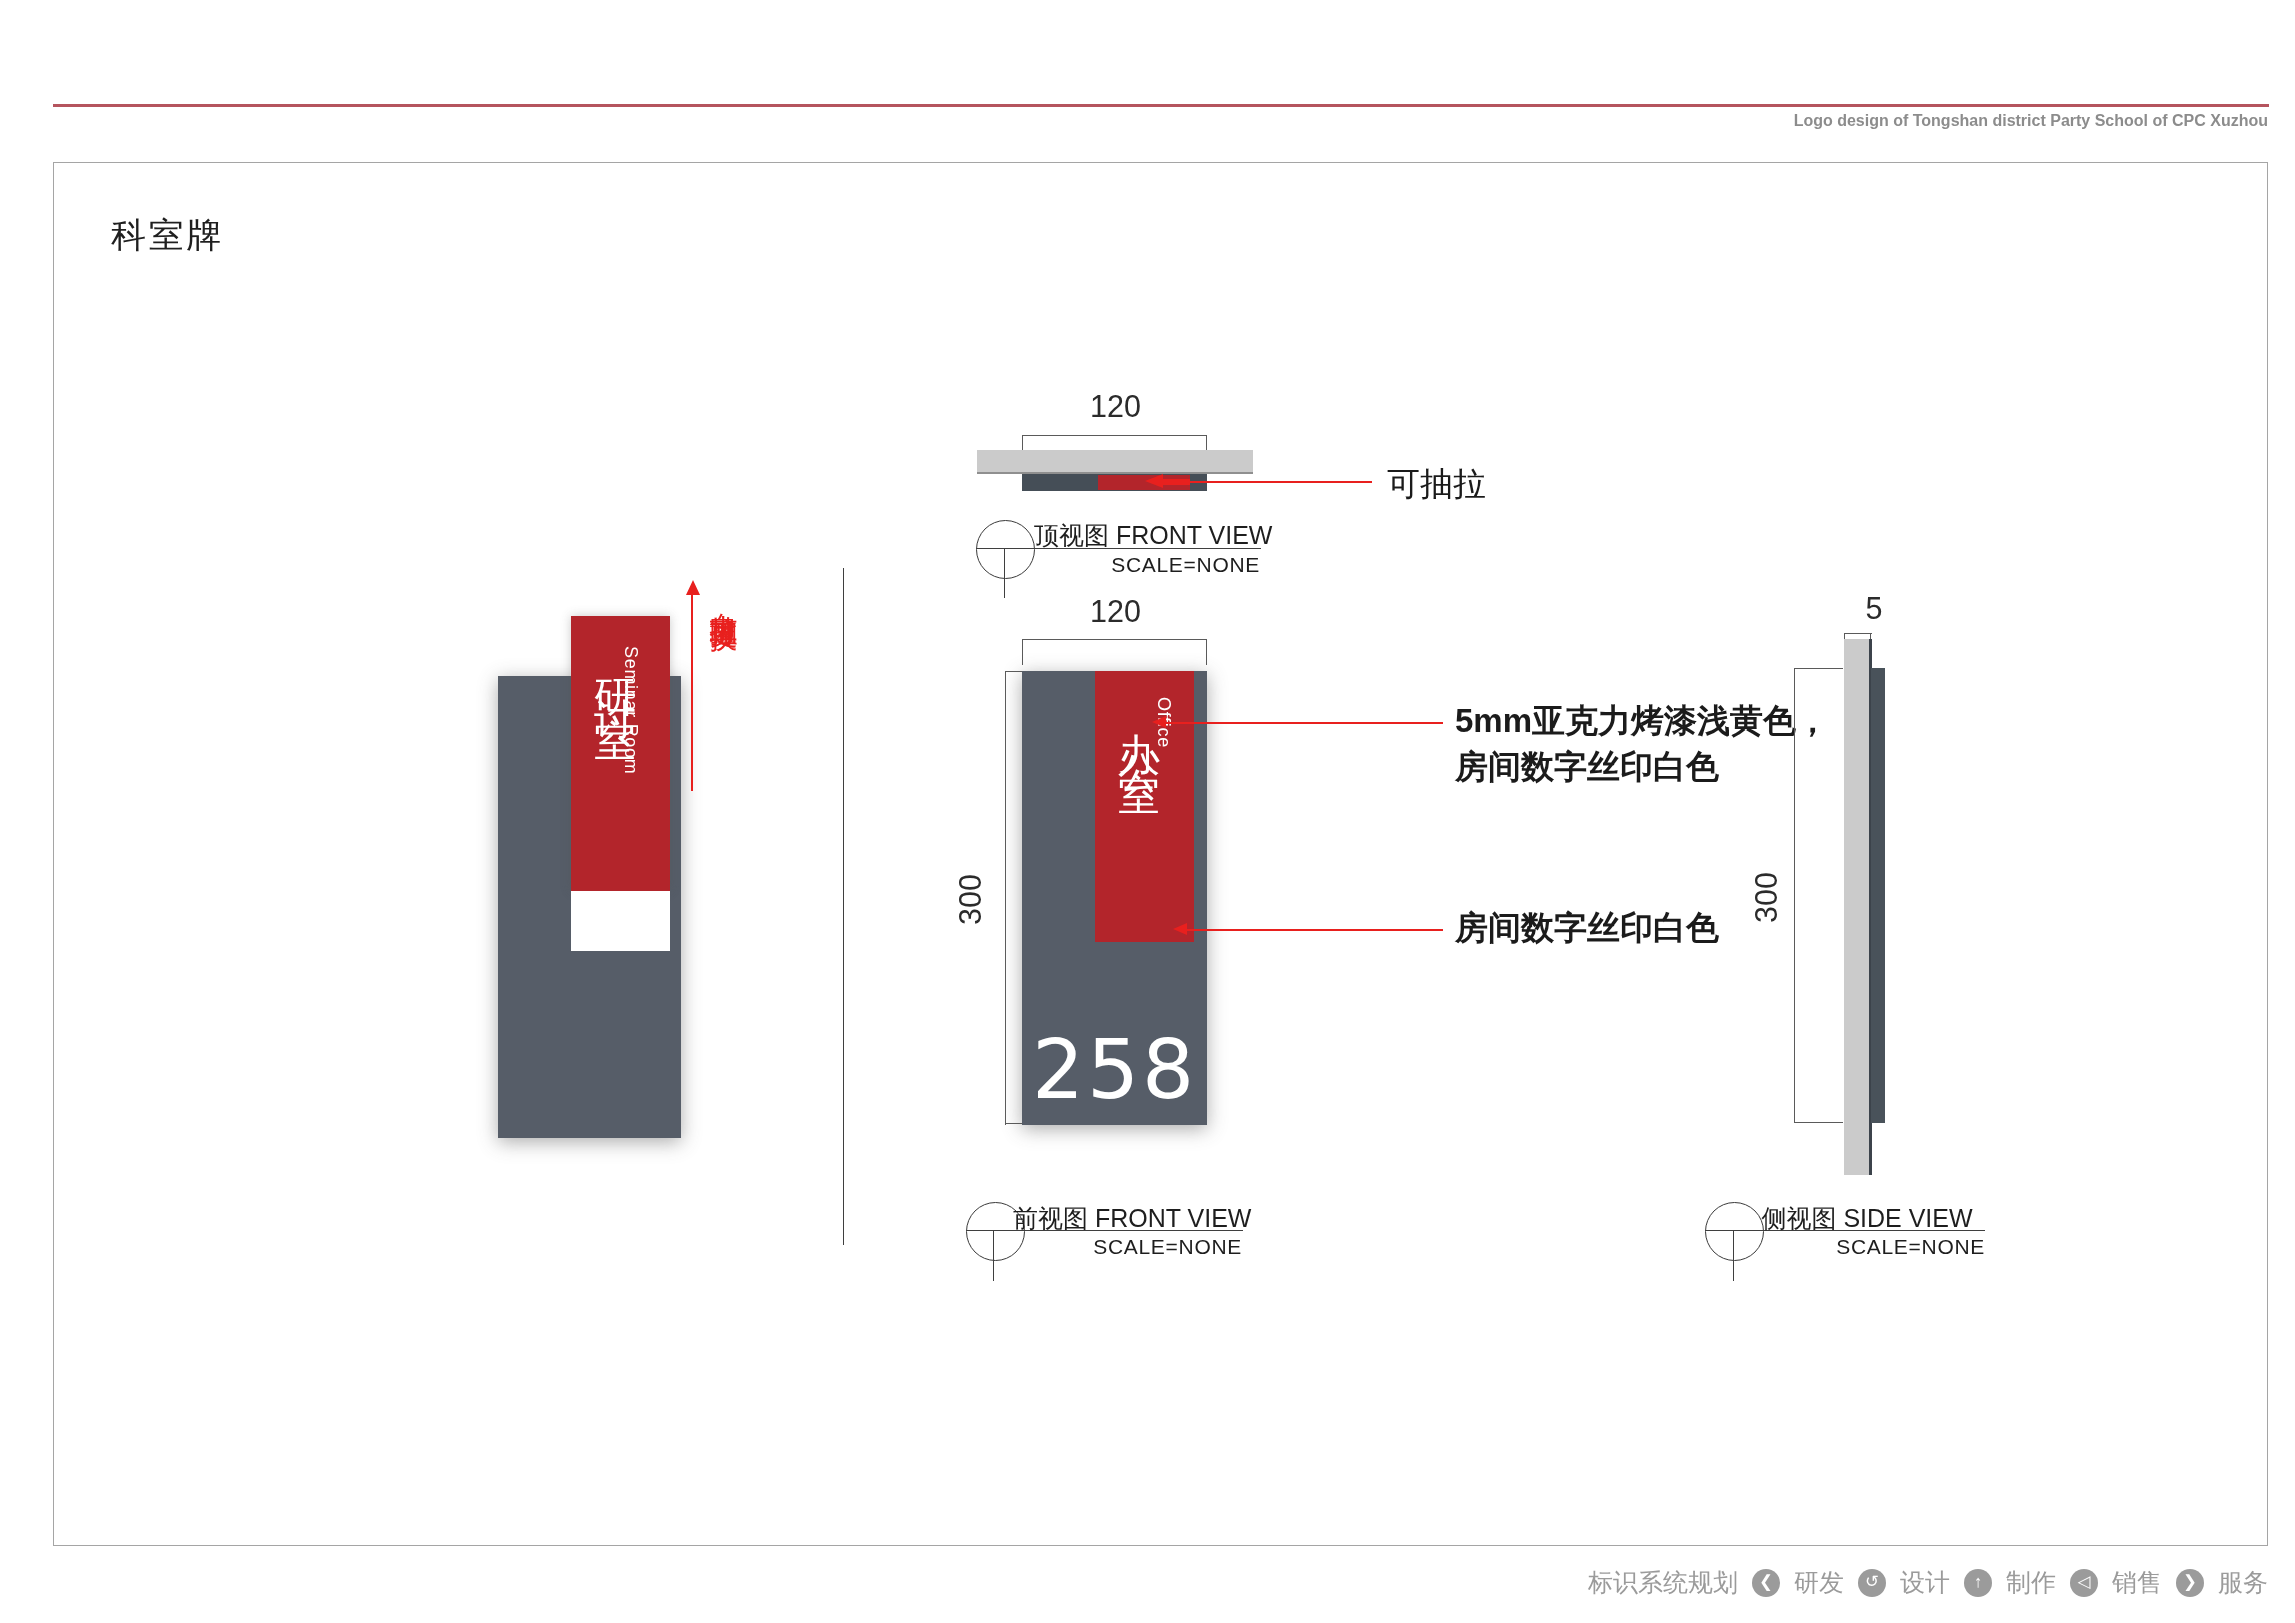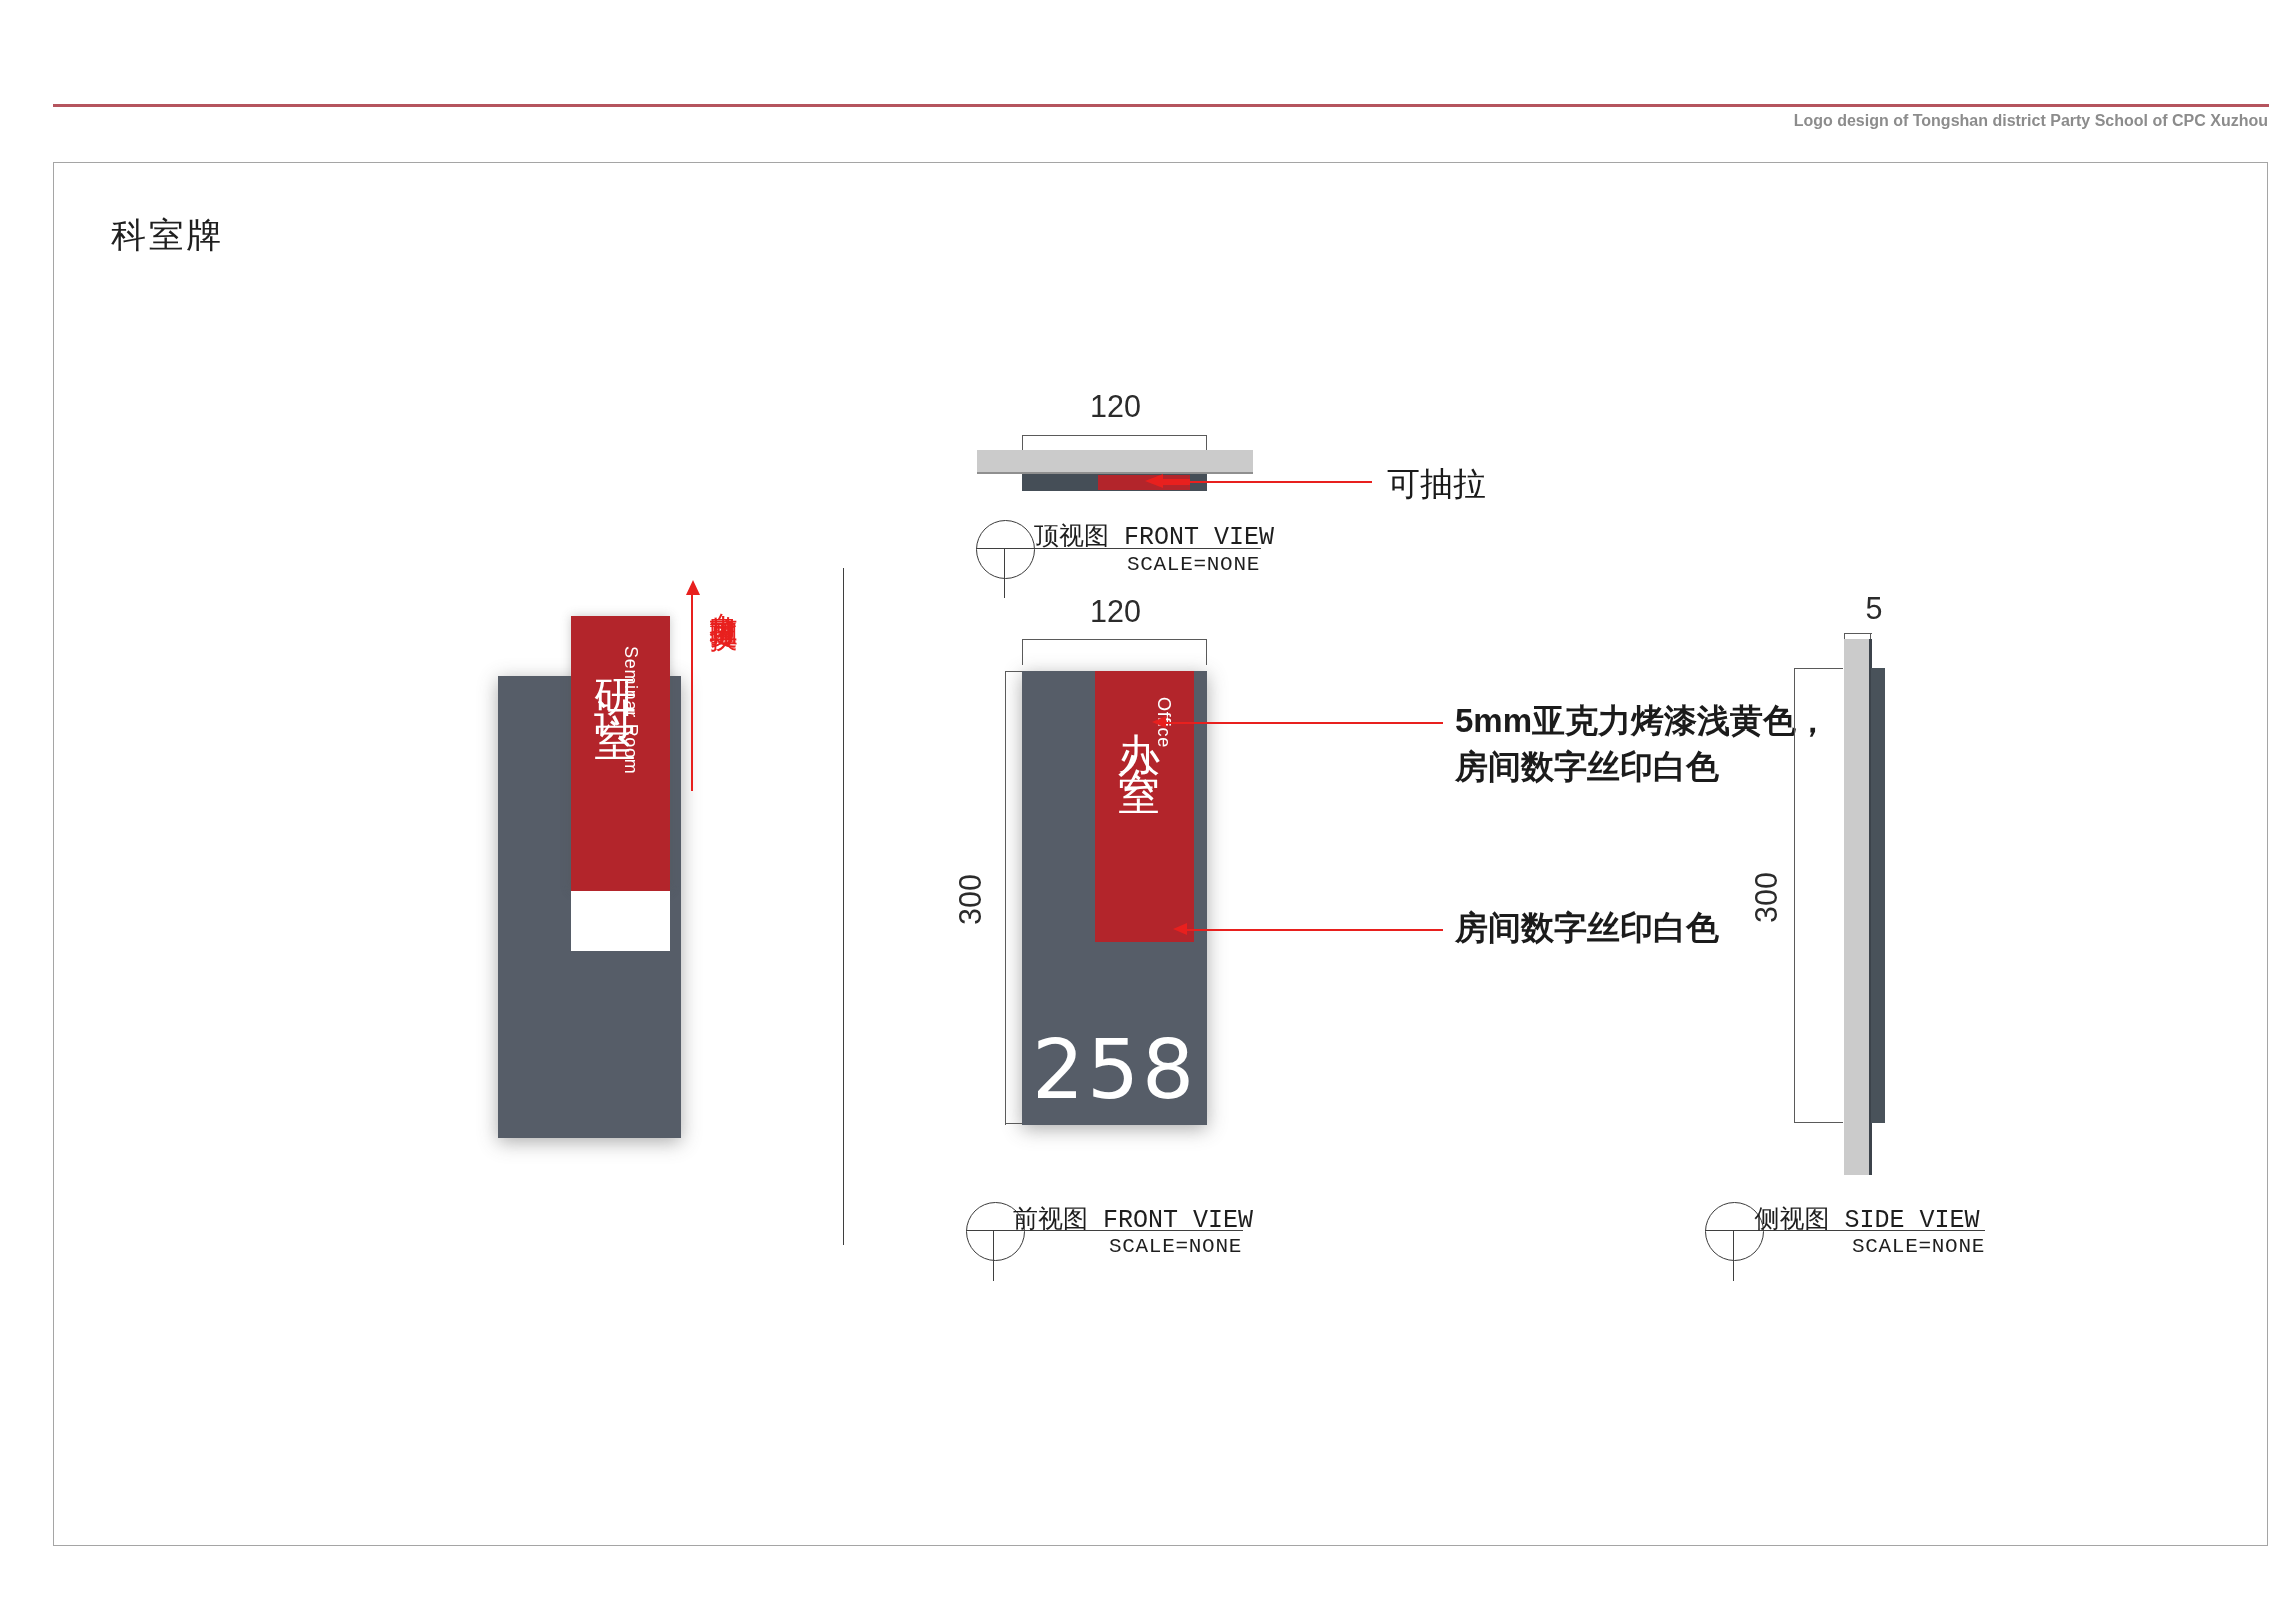--- a/index.html
+++ b/index.html
@@ -1,21 +1,21 @@
 <!DOCTYPE html>
 <html style="font-size:11px"><head>
 <meta charset="utf-8">
 <style>
   html,body{margin:0;padding:0;background:#ffffff;}
   #page{
     position:relative; width:2295px; height:1624px; background:#ffffff; overflow:hidden;
     font-family:"Liberation Sans","DejaVu Sans",sans-serif; color:#1b1b1b;
   }
   .abs{position:absolute;}
-  .serif{font-family:Liberation Mono, monospace;}
+  .serif{font-family:Liberation Sans, sans-serif;}
   .vtext{writing-mode:vertical-rl; text-orientation:upright;}
   .white{color:#ffffff;}
   .dimline{background:#5a5a5a;}
   .drawline{background:#3f3f3f;}
   .redline{background:#e8201e;}
   .bubble{border:1.4px solid #3a3a3a; border-radius:50%; background:transparent;}
   .num{font-family:"DejaVu Sans","Liberation Sans",sans-serif; font-weight:400;}
   .panel{background:#565d68; box-shadow:0 4.2px 18px rgba(70,70,70,.45);}
   .insert{background:#b3252b;}
   .viewlabel{font-size:25px; color:#1e1e1e; white-space:nowrap;}
@@ -127,15 +127,28 @@
 
   <div class="abs bubble" style="left:1705px; top:1202px; width:57px; height:57px;"></div>
   <div class="abs drawline" style="left:1705px; top:1230px; width:280px; height:1.4px;"></div>
   <div class="abs drawline" style="left:1733px; top:1231px; width:1.4px; height:50px;"></div>
   <div class="abs serif viewlabel" style="left:1749px; top:1202px; width:236px; text-align:center;">
     <span>侧视图</span>
     <span>SIDE VIEW</span>
   </div>
   <div class="abs serif scalelabel" style="left:1749px; top:1235px; width:236px; text-align:right;">SCALE=NONE</div>
 
+  <div class="abs footer-row" style="right:27px; top:1566px;">
+    <span>标识系统规划</span>
+    <span class="step-icon">❮</span>
+    <span>研发</span>
+    <span class="step-icon">↺</span>
+    <span>设计</span>
+    <span class="step-icon">↑</span>
+    <span>制作</span>
+    <span class="step-icon">◁</span>
+    <span>销售</span>
+    <span class="step-icon">❯</span>
+    <span>服务</span>
+  </div>
 
 </div>
 
 
 </body></html>

